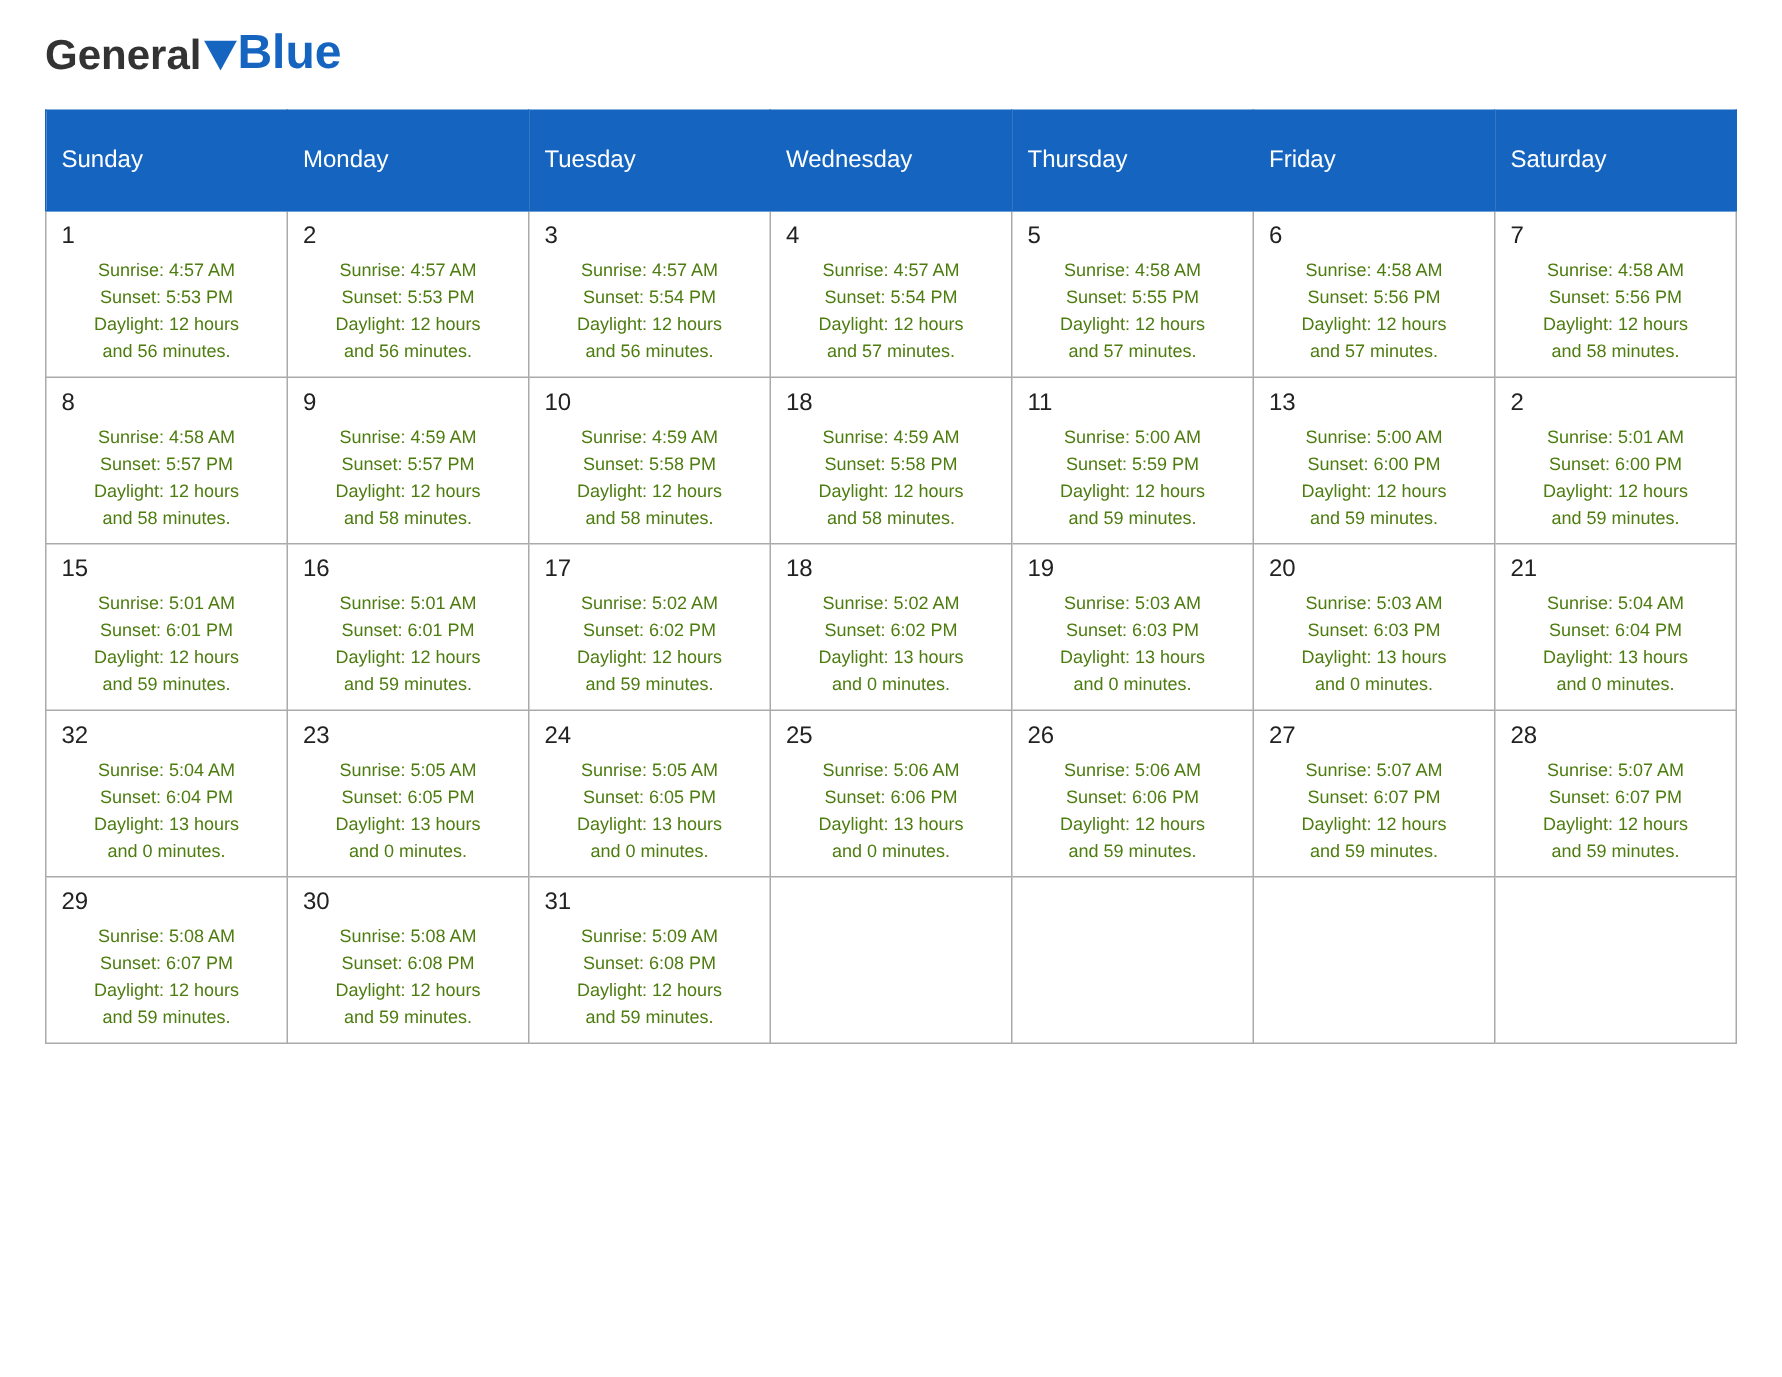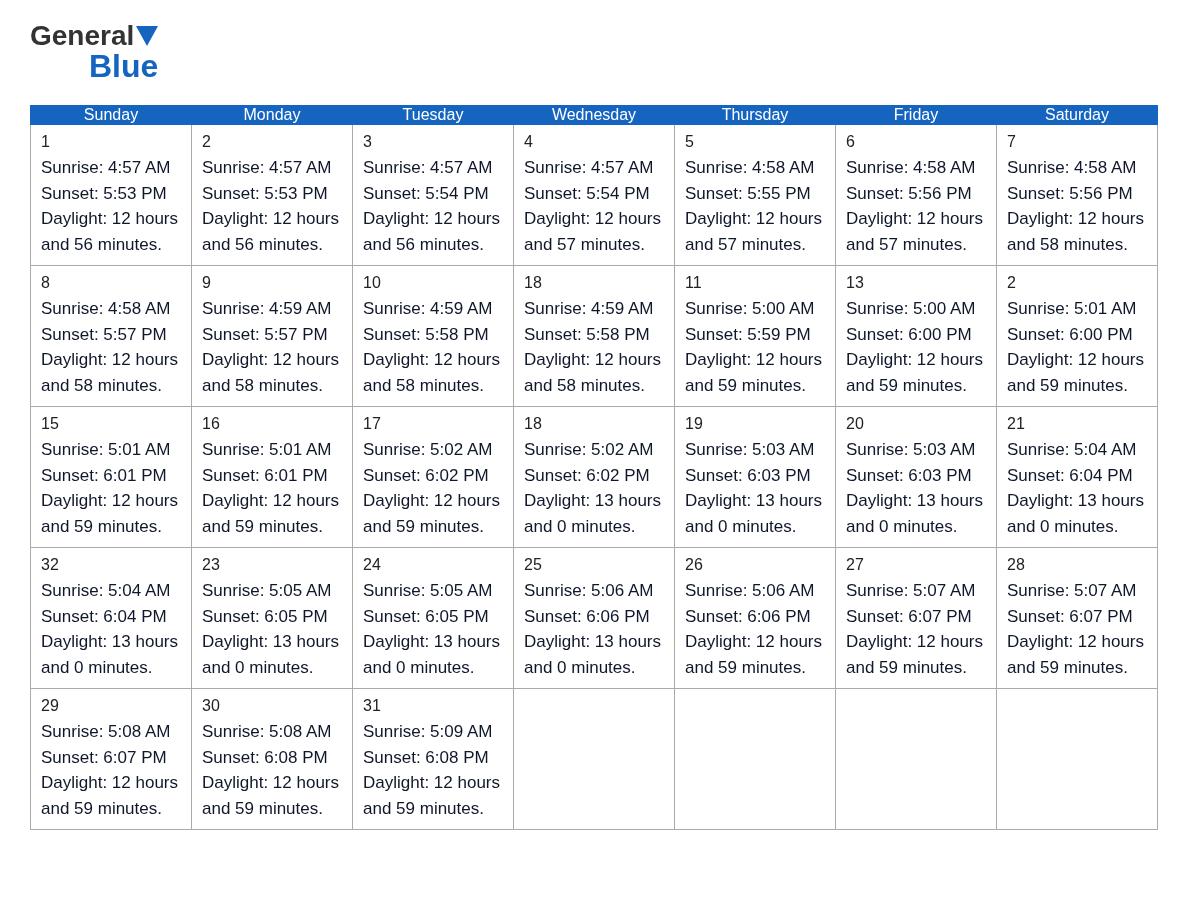--- a/index.html
+++ b/index.html
@@ -11,21 +11,21 @@
       padding: 20px 30px;
     }
     .header {
       display: flex;
       justify-content: space-between;
       align-items: flex-start;
       margin-bottom: 20px;
     }
     .logo-wrapper {
       display: flex;
-      flex-direction: column;
+      flex-direction: row;
       justify-content: flex-end;
     }
     .logo-row1 {
       display: flex;
       align-items: center;
     }
     .logo-row2 {
       display: flex;
       justify-content: flex-end;
     }
@@ -48,45 +48,46 @@
       border-collapse: collapse;
       table-layout: fixed;
     }
     thead tr {
       background-color: #1565c0;
     }
     thead th {
       color: #fff;
       font-size: 16px;
       font-weight: normal;
-      padding: 0 10px;
-      text-align: center;
+      padding: 24px 10px;
+      text-align: left;
       border: 1px solid #1565c0;
     }
     tbody td {
       vertical-align: top;
       padding: 8px 10px;
       border: 1px solid #aaa;
       font-size: 13px;
       color: #222;
       height: 110px;
     }
     tbody tr {
       background: #fff;
     }
     .day-num {
       font-size: 16px;
       font-weight: normal;
       display: block;
       margin-bottom: 4px;
     }
     .day-info {
-      font-size: 17px;
+      font-size: 12px;
       line-height: 1.5;
-      color: #0f172a;
+      color: #4d7c0f;
+      text-align: center;
     }
     .empty-cell {
       border: 1px solid #aaa;
       background: #fff;
     }
   </style>
 </head>
 <body>
 
 <div class="header">

